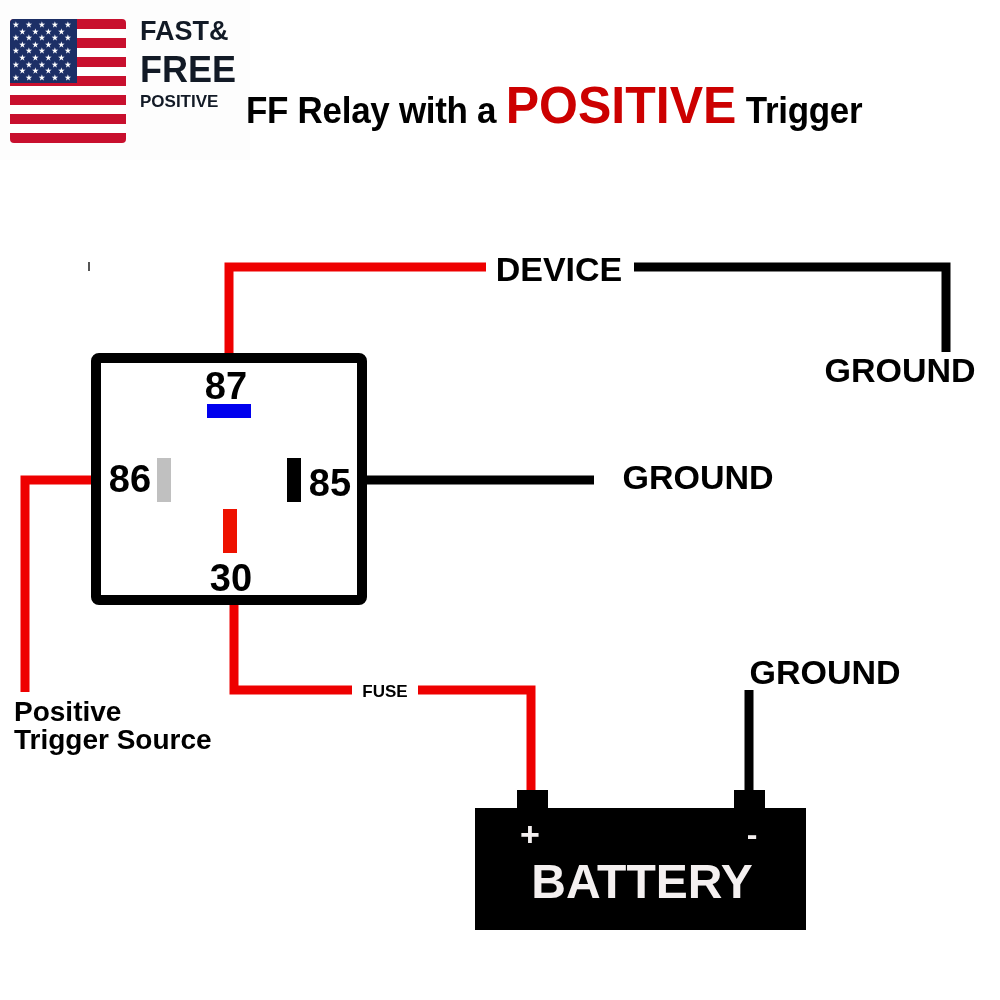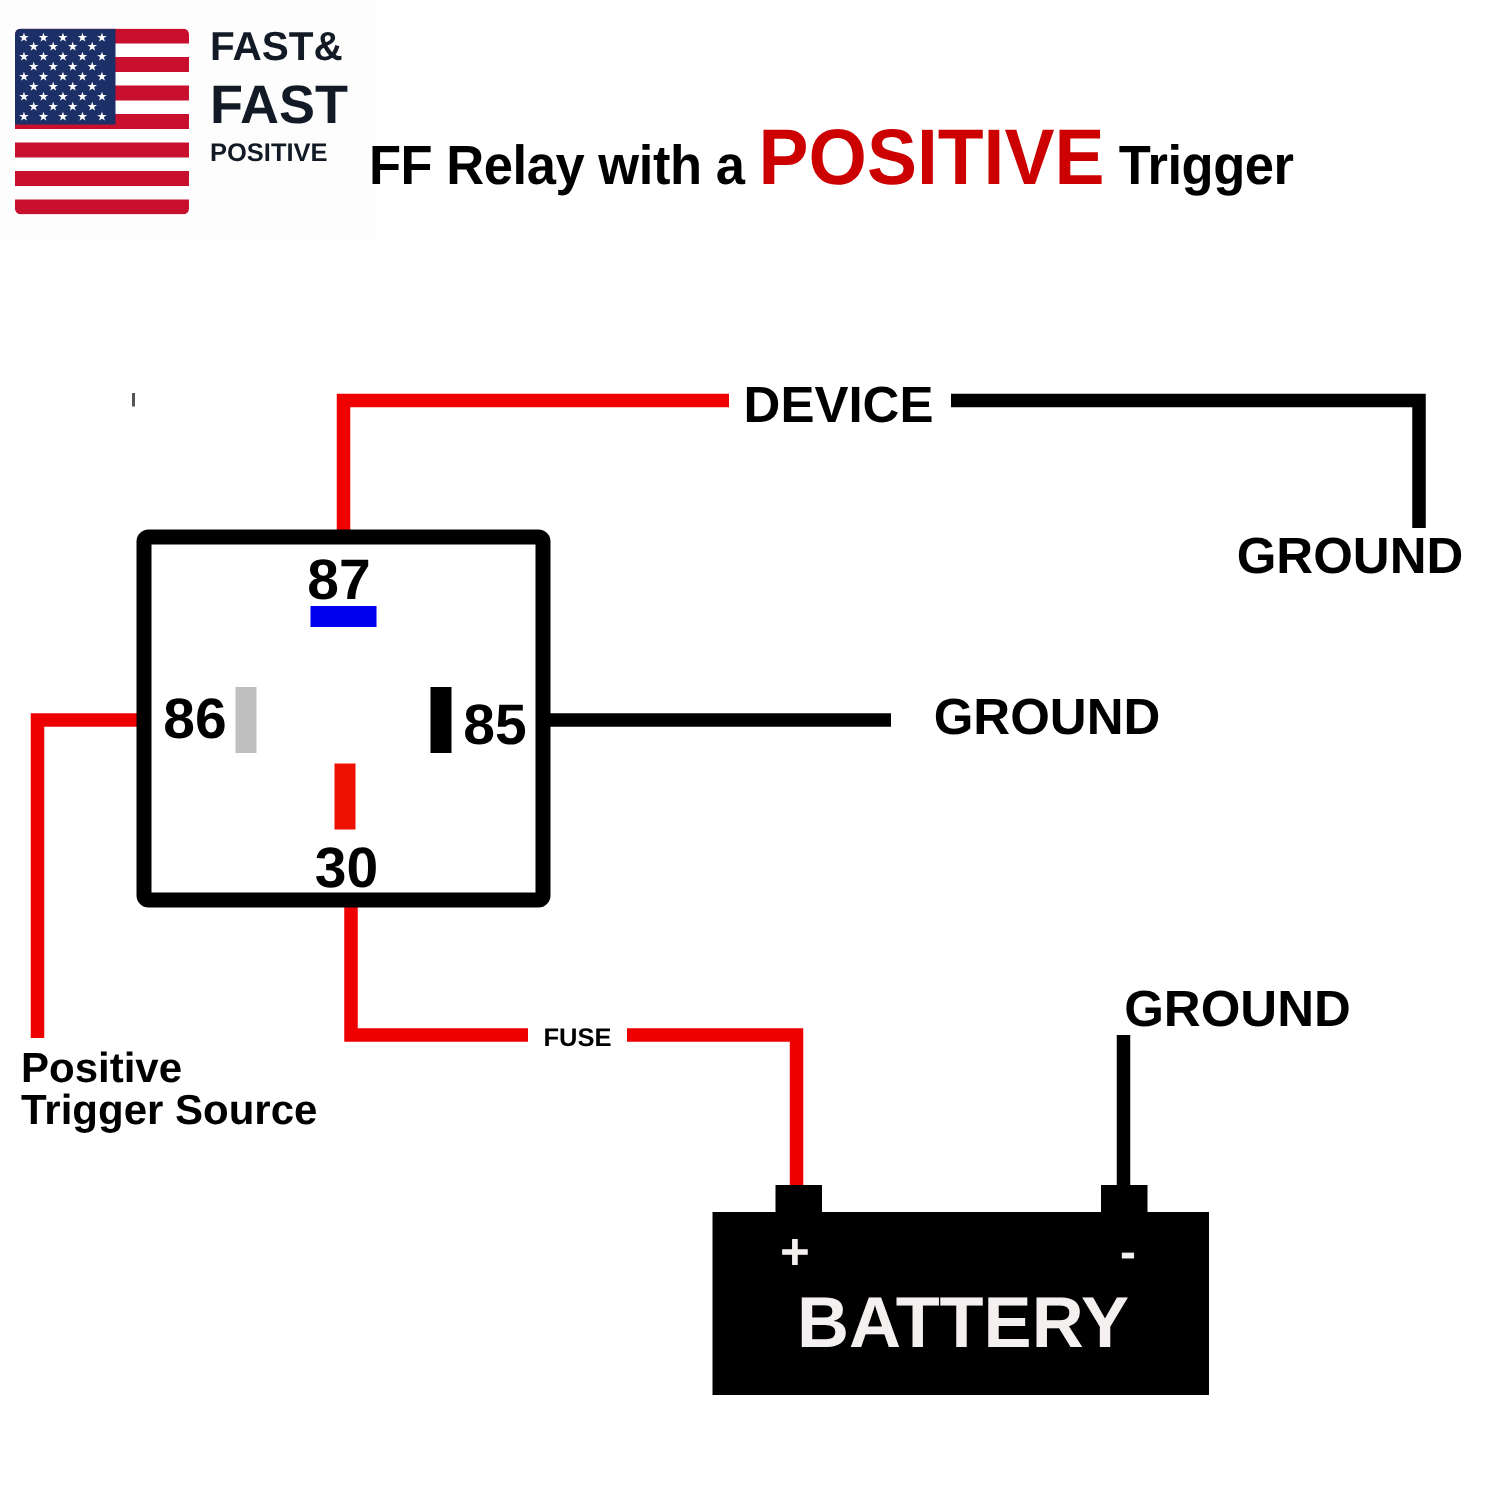--- a/index.html
+++ b/index.html
@@ -73,21 +73,21 @@
             <text x="51.5" y="54.199999999999996" font-size="7" text-anchor="middle" fill="#fff">★</text>
             <text x="6" y="60.8" font-size="7" text-anchor="middle" fill="#fff">★</text>
             <text x="19" y="60.8" font-size="7" text-anchor="middle" fill="#fff">★</text>
             <text x="32" y="60.8" font-size="7" text-anchor="middle" fill="#fff">★</text>
             <text x="45" y="60.8" font-size="7" text-anchor="middle" fill="#fff">★</text>
             <text x="58" y="60.8" font-size="7" text-anchor="middle" fill="#fff">★</text>
           </g>
       </svg>
     </div>
     <div class="badge-text t-fast">FAST&amp;</div>
-    <div class="badge-text t-free">FAST</div>
+    <div class="badge-text t-free">FREE</div>
     <div class="badge-text t-ship">POSITIVE</div>
   </div>
 
   <div class="title">
     <span>FF Relay with a</span>
     <span class="hl">POSITIVE</span>
     <span>Trigger</span>
   </div>
 
   <svg width="1000" height="1000" viewBox="0 0 1000 1000" style="position:absolute;left:0;top:0;pointer-events:none;">

